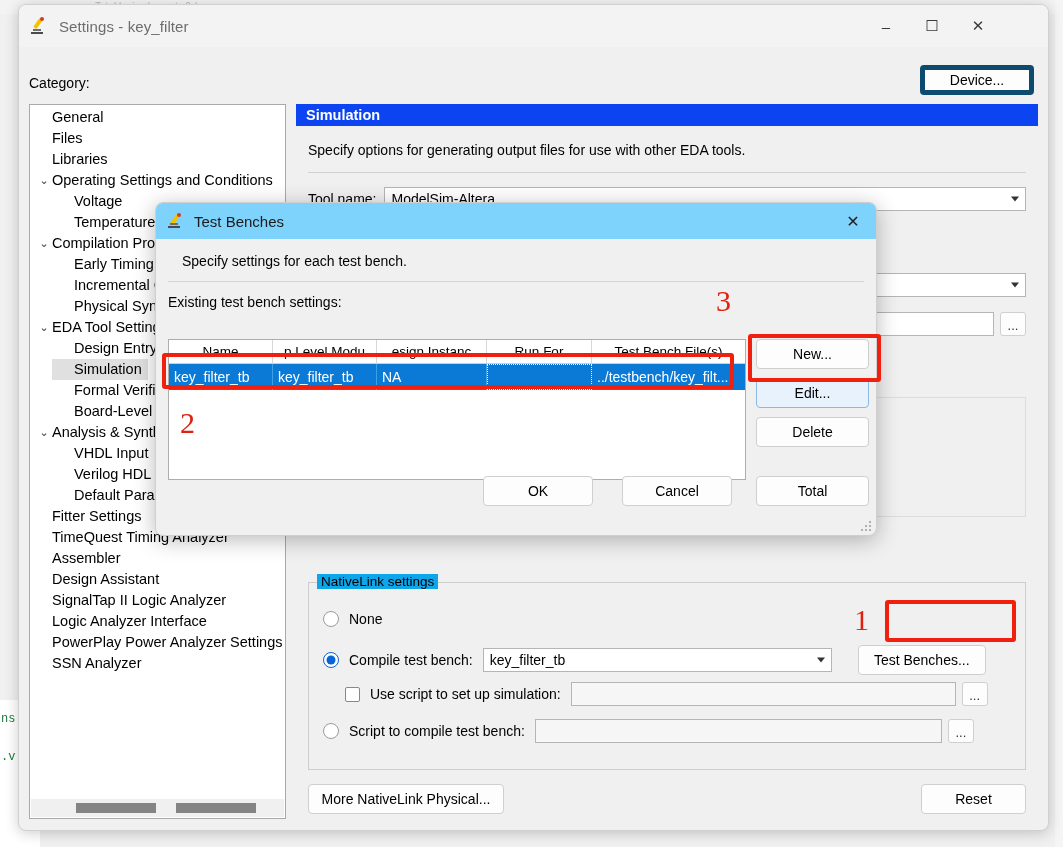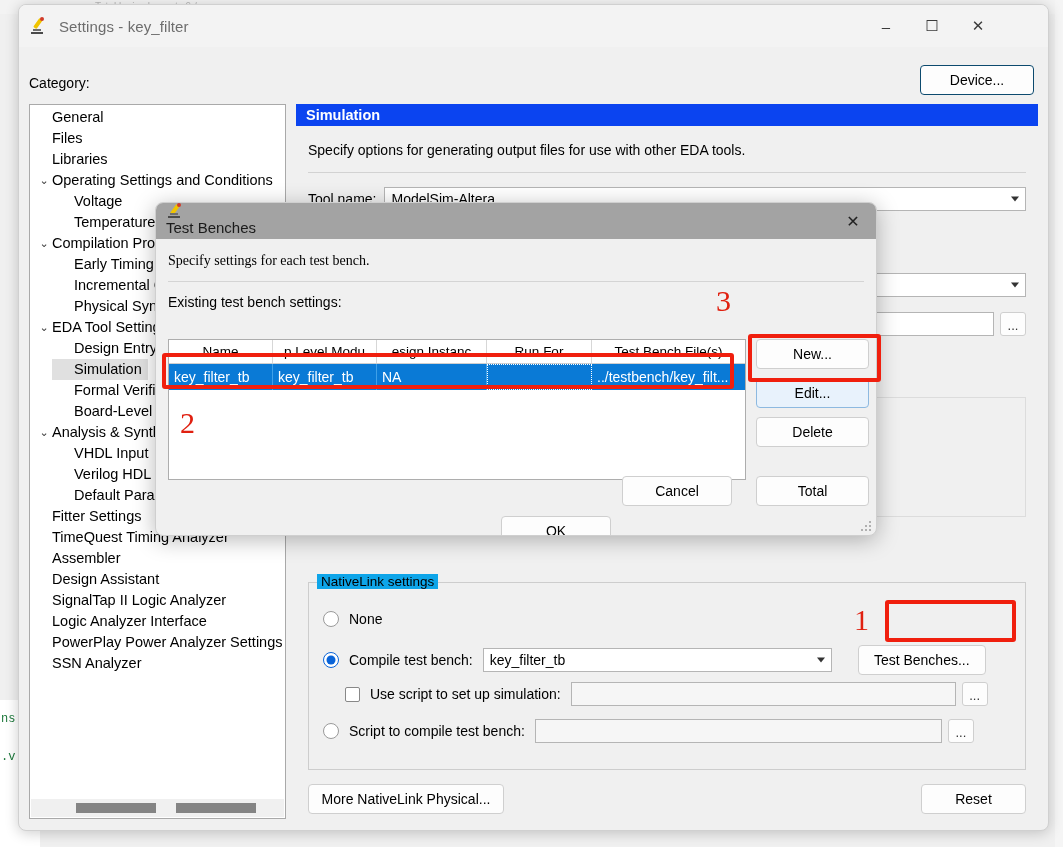--- a/index.html
+++ b/index.html
@@ -56,21 +56,21 @@
   }
   #btn-min { right:139px; }
   #btn-max { right:93px; }
   #btn-close { right:47px; }
 
   #body-area { position:absolute; left:0; top:42px; right:0; bottom:0; }
 
   #category-label { position:absolute; left:10px; top:28px; font-size:14px; }
   #device-button {
     position:absolute; right:14px; top:18px; width:114px; height:30px;
-    background:#fdfdfd; border:1px solid #0c4a6e; border-radius:4px;
+    background:#fdfdfd; border:5px solid #0c4a6e; border-radius:4px;
     font-size:14px; display:flex; align-items:center; justify-content:center;
   }
 
   
   #tree-panel {
     position:absolute; left:10px; top:57px; width:257px; height:715px;
     background:#ffffff; border:1px solid #a9a9a9;
     overflow:hidden;
   }
   #tree-list { padding-top:2px; }
@@ -177,28 +177,28 @@
   }
   #footer-rule { position:absolute; left:0; right:0; top:726px; height:1px; background:#d6d6d6; }
 
   
   #tb-dialog {
     position:absolute; left:155px; top:202px; width:722px; height:334px;
     background:#f0f0f0; border:1px solid #cfcfcf; border-radius:8px;
     box-shadow:0 4px 22px rgba(0,0,0,0.28);
     overflow:hidden;
   }
-  #tb-title-bar { height:36px; background:#a3a3a3; display:flex; align-items:flex-start; position:relative;flex-direction:column; }
+  #tb-title-bar { height:36px; background:#7dd3fc; display:flex; align-items:center; position:relative; }
   #tb-icon { width:16px;height:16px;margin-left:12px;position:relative; }
   #tb-title { margin-left:10px; font-size:15px; color:#1b1b1b; }
   #tb-close {
     position:absolute; right:0; top:0; width:46px; height:36px;
     display:flex; align-items:center; justify-content:center; font-size:16px; color:#222;
   }
-  #tb-desc { margin:14px 0 0 12px; font-size:14px;font-family:Liberation Serif, serif; }
+  #tb-desc { margin:14px 0 0 26px; font-size:14px; }
   #tb-rule { height:1px; background:#d4d4d4; margin:12px 12px 0 12px; }
   #tb-list-label { margin:12px 0 0 12px; font-size:14px; }
 
   #tb-table {
     position:absolute; left:12px; top:136px; width:578px; height:141px;
     background:#fff; border:1px solid #adadad; overflow:hidden;
   }
   .tb-thead { display:flex; height:24px; border-bottom:1px solid #cfcfcf; }
   .tb-th {
     font-size:13.5px; display:flex; align-items:center; justify-content:center;
@@ -222,21 +222,21 @@
   #btn-new { left:600px; top:136px;justify-content:center; }
   #btn-edit { left:600px; top:175px; background:#e8f2fc; border:1px solid #8db9e0; }
   #btn-delete { left:600px; top:214px; }
   #btn-help-side { left:600px; top:273px; }
 
   .tb-foot-btn {
     position:absolute; top:273px; width:110px; height:30px;
     background:#fdfdfd; border:1px solid #cfcfcf; border-radius:4px;
     display:flex; align-items:center; justify-content:center; font-size:14px;
   }
-  #tb-ok { left:345px;margin-top:40px; } #tb-cancel { left:466px; }
+  #tb-ok { left:327px; } #tb-cancel { left:466px; }
   #tb-grip { position:absolute; right:5px; bottom:4px; width:10px; height:10px; }
   #tb-grip i {
     position:absolute; width:2px;height:2px;background:#b0b0b0;
   }
 
   
   .redbox { position:absolute; border:4px solid #f01f0e; border-radius:3px; pointer-events:none; }
   .rednum {
     position:absolute; color:#e02010; font-size:30px;
     font-family:"Liberation Serif", serif; line-height:1;

